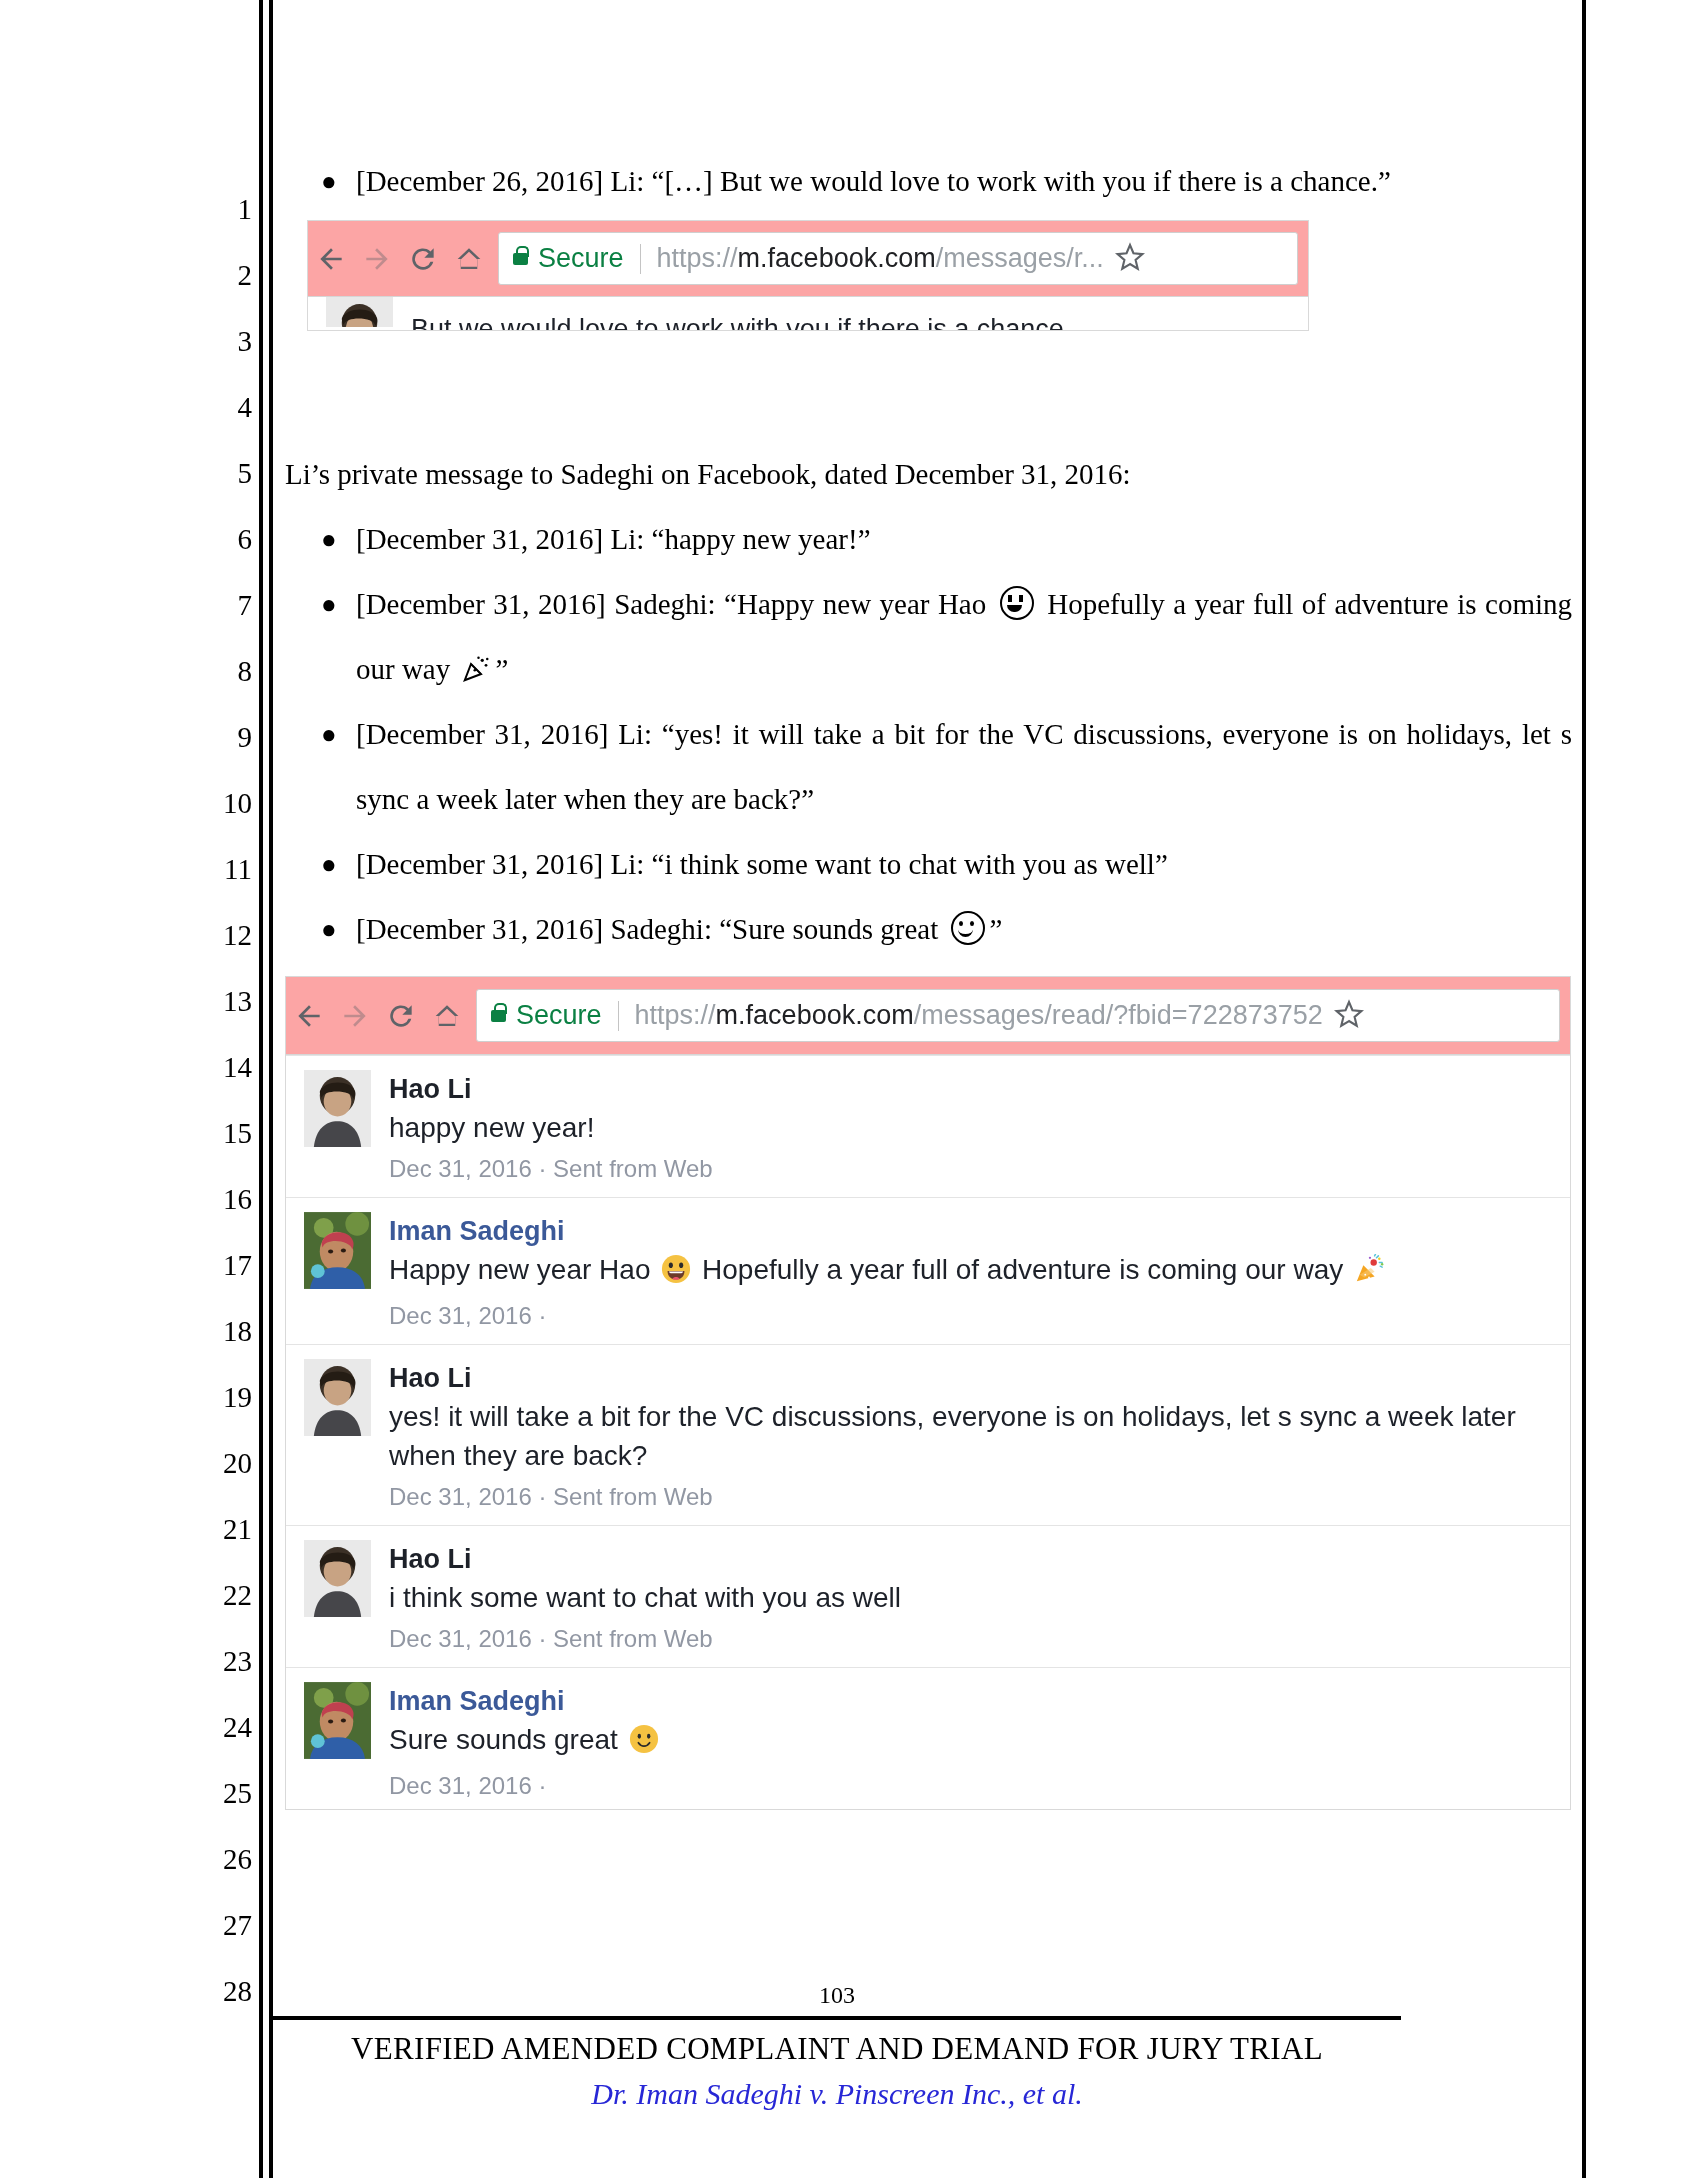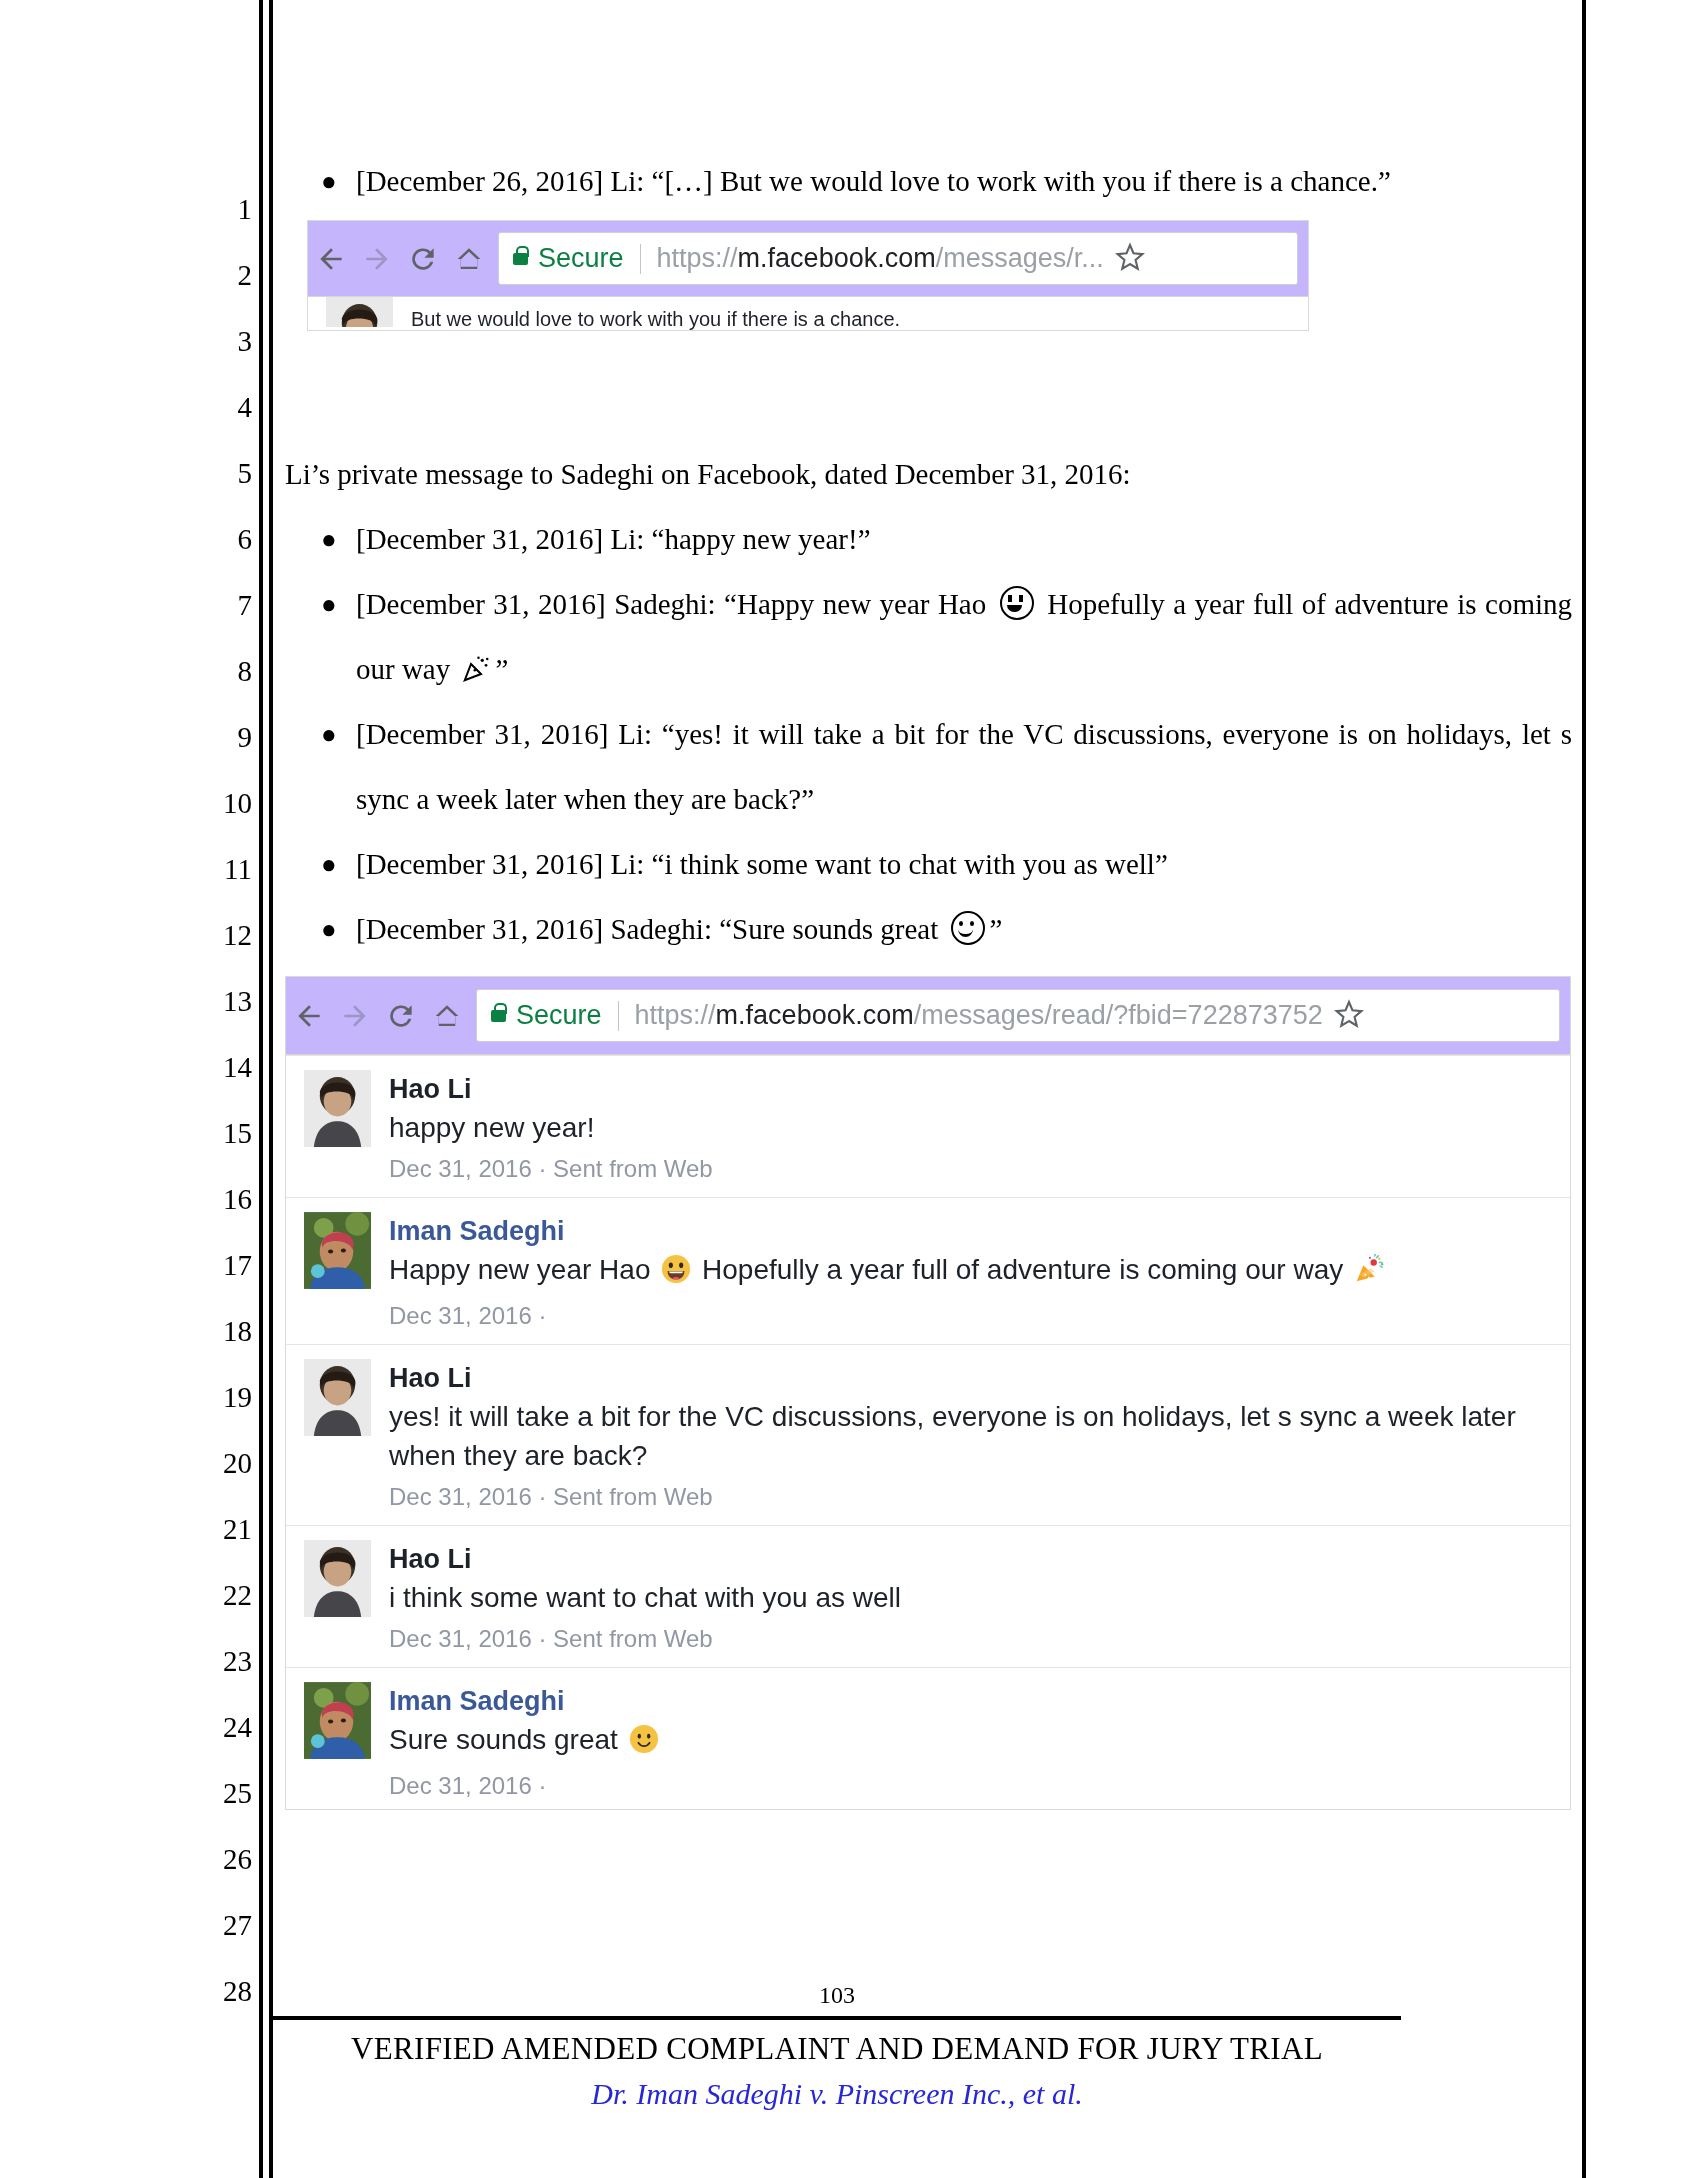--- a/index.html
+++ b/index.html
@@ -62,21 +62,21 @@
   .emoji-popper-mono{
     display:inline-block;vertical-align:-5px;margin:0 4px;width:30px;height:30px;
   }
 
   
   .browser{
     background:#fff;border:1px solid #d9d9d9;position:relative;
     font-family:"Liberation Sans","DejaVu Sans",sans-serif;
   }
   .omnibar{
-    display:flex;align-items:center;background:#c4b5fd;
+    display:flex;align-items:center;background:#fca5a5;
     border-bottom:1px solid #d6d6d6;
   }
   .nav-btns{display:flex;align-items:center;}
   .nav-ico{width:46px;text-align:center;color:#5f6368;}
   .nav-ico svg{display:block;margin:0 auto;}
   .nav-ico.disabled svg{opacity:.38;}
   .urlbox{
     flex:1;display:flex;align-items:center;background:#fff;
     border:1px solid #cfcfcf;border-radius:3px;height:51px;
     margin:0 10px 0 6px;padding:0 14px;overflow:hidden;
@@ -104,21 +104,21 @@
   .chat-name{font-size:27px;font-weight:bold;line-height:38px;}
   .chat-name.self{color:#3b5998;}
   .chat-name.other{color:#1d2129;}
   .chat-text{font-size:28px;line-height:39px;color:#1d2129;}
   .chat-meta{font-size:24px;line-height:36px;color:#9197a3;padding-top:4px;}
   .emo{display:inline-block;vertical-align:-5px;margin:0 3px;}
 
   
   .crop-body{display:flex;align-items:flex-start;padding:0 0 0 18px;height:61px;overflow:hidden;}
   .crop-avatar{width:67px;height:30px;flex:none;margin-right:18px;overflow:hidden;position:relative;background:#e8e8e8;}
-  .crop-text{font-size:20px;line-height:44px;color:#1d2129;padding-top:0;}
+  .crop-text{font-size:27px;line-height:44px;color:#1d2129;padding-top:10px;}
 
   
   #footer{position:absolute;left:273px;top:1980px;width:1128px;text-align:center;}
   #page-num{font-size:24px;line-height:30px;}
   #footer-rule{height:4px;background:#000;margin:6px 0 0 0;}
   #footer-title{font-size:31px;line-height:46px;letter-spacing:0.3px;padding-top:6px;}
   #footer-case{font-size:30px;line-height:44px;font-style:italic;color:#2727d6;}
 </style>
 </head>
 <body>

